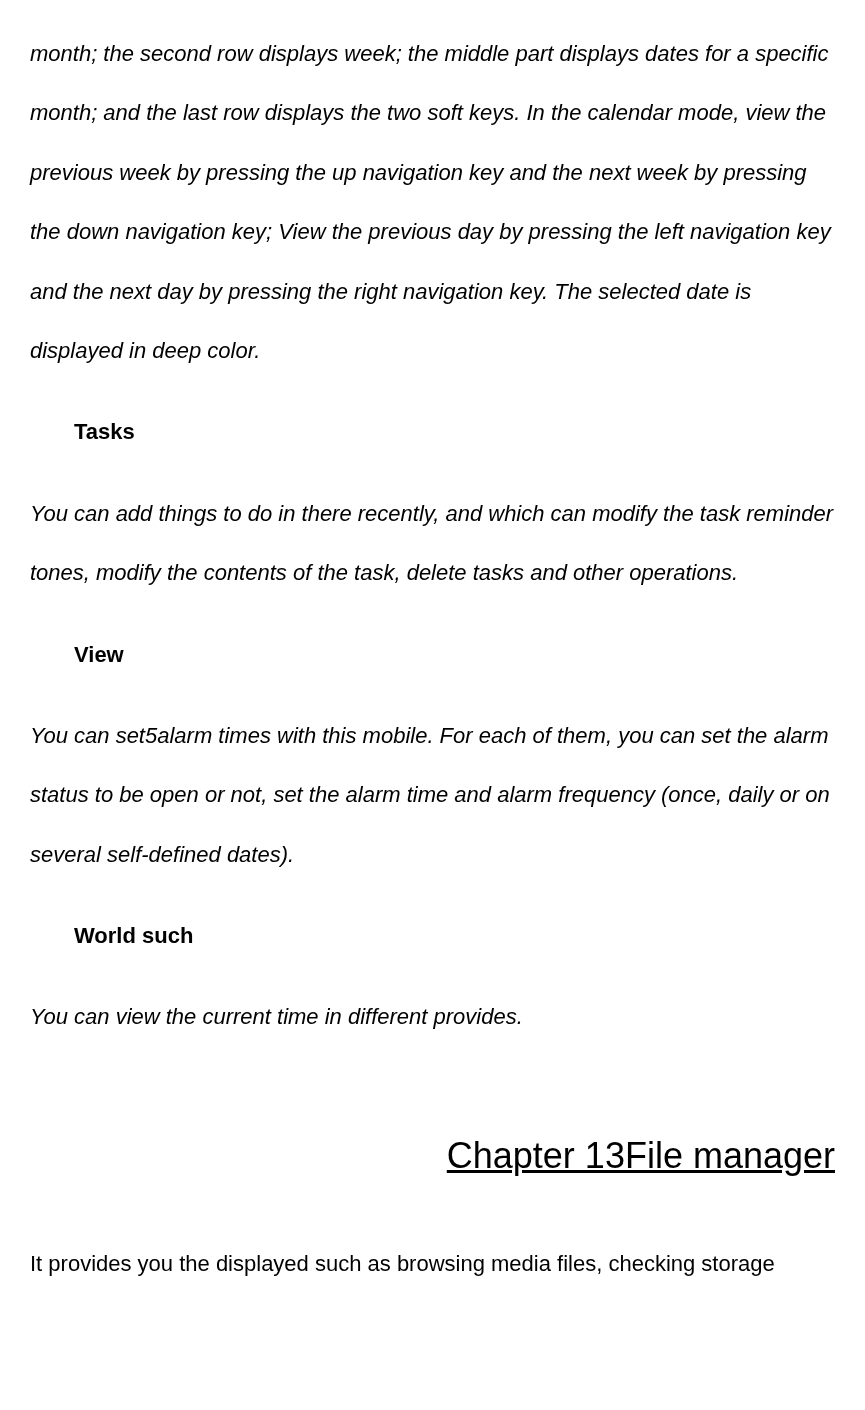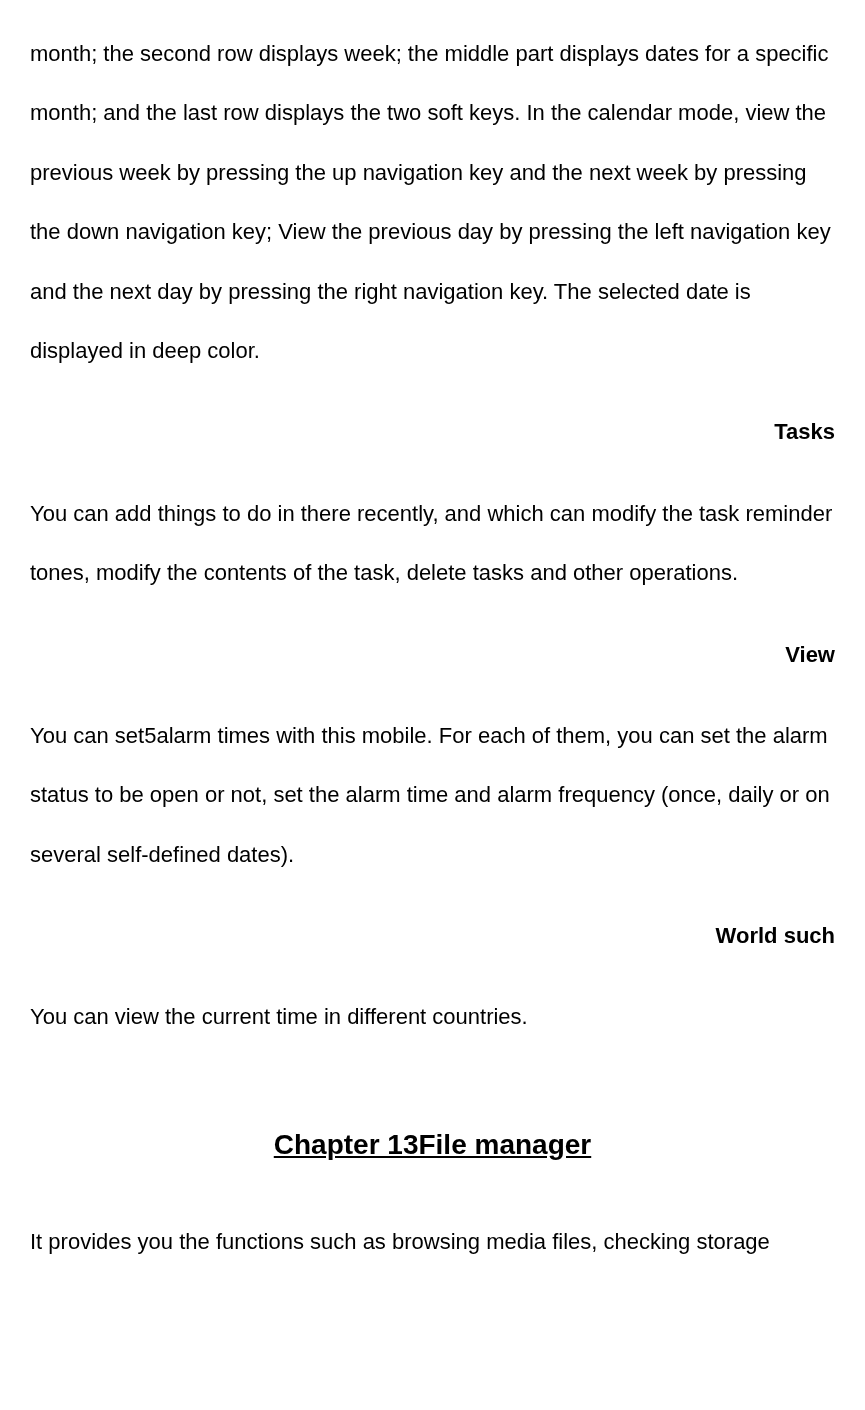--- a/index.html
+++ b/index.html
@@ -12,53 +12,54 @@
       font-size: 22px;
       line-height: 2.7;
       color: #000;
       background: #fff;
       padding: 24px 30px;
       width: 865px;
     }
     .body-text {
       font-weight: normal;
       text-align: left;
+      font-style: italic;
     }
     .body-text-justify {
       font-weight: normal;
       text-align: justify;
     }
     .sub-heading {
       font-weight: bold;
-      text-align: right;
+      text-align: left;
       margin-top: 22px;
       margin-bottom: 22px;
       margin-left: 44px;
     }
     .chapter-heading {
-      font-weight: bold;
-      font-size: 28px;
+      font-weight: normal;
+      font-size: 36px;
       text-decoration: underline;
-      text-align: center;
+      text-align: right;
       margin-top: 60px;
       margin-bottom: 30px;
     }
   </style>
 </head>
 <body>
 
 <p class="body-text">month; the second row displays week; the middle part displays dates for a specific month; and the last row displays the two soft keys. In the calendar mode, view the previous week by pressing the up navigation key and the next week by pressing the down navigation key; View the previous day by pressing the left navigation key and the next day by pressing the right navigation key. The selected date is displayed in deep color.</p>
 
 <p class="sub-heading">Tasks</p>
 
 <p class="body-text">You can add things to do in there recently, and which can modify the task reminder tones, modify the contents of the task, delete tasks and other operations.</p>
 
 <p class="sub-heading">View</p>
 
 <p class="body-text">You can set5alarm times with this mobile. For each of them, you can set the alarm status to be open or not, set the alarm time and alarm frequency (once, daily or on several self-defined dates).</p>
 
 <p class="sub-heading">World such</p>
 
-<p class="body-text">You can view the current time in different countries.</p>
+<p class="body-text">You can view the current time in different provides.</p>
 
 <p class="chapter-heading">Chapter 13File manager</p>
 
-<p class="body-text-justify">It provides you the functions such as browsing media files, checking storage</p>
+<p class="body-text-justify">It provides you the displayed such as browsing media files, checking storage</p>
 
 </body></html>

